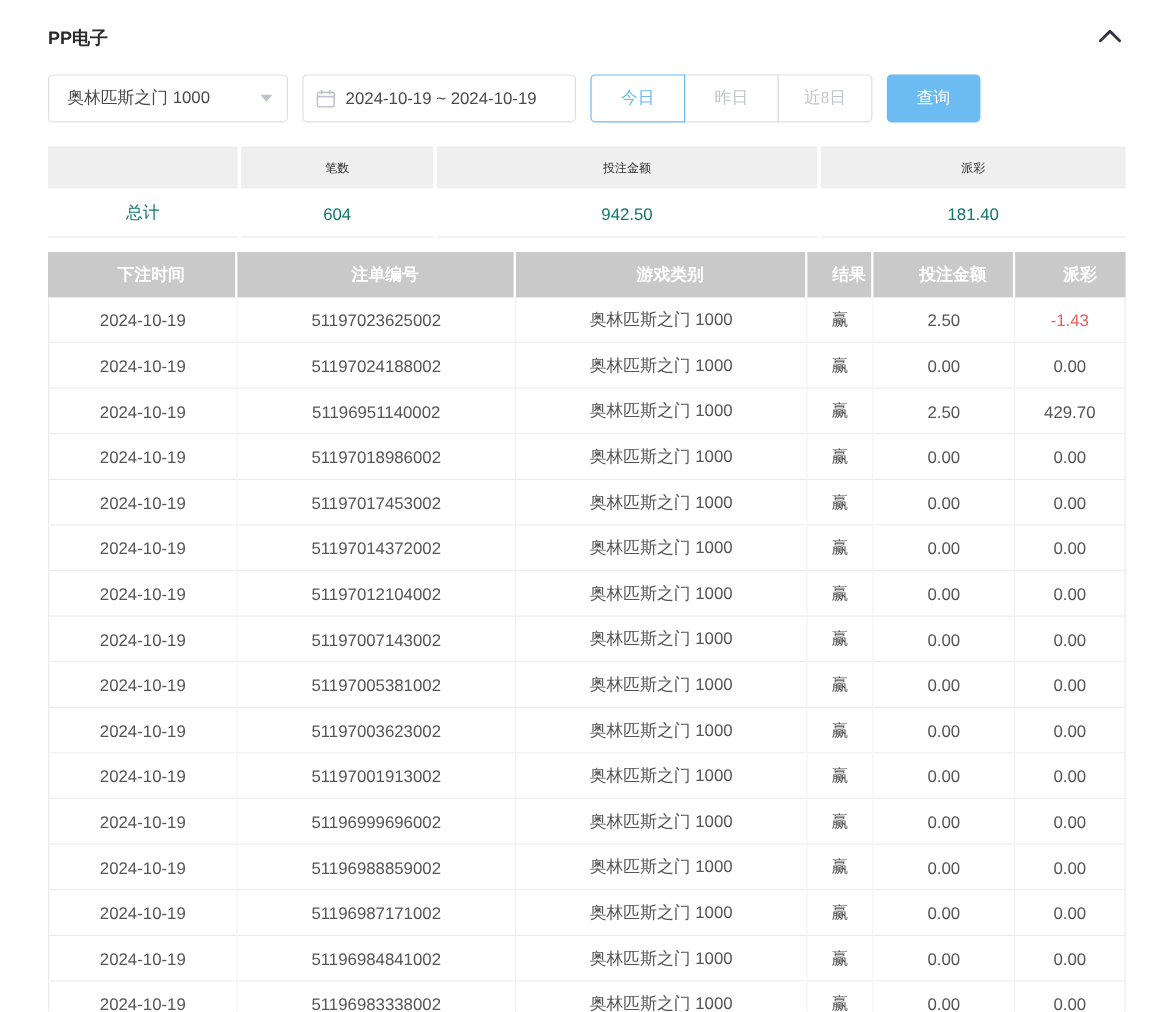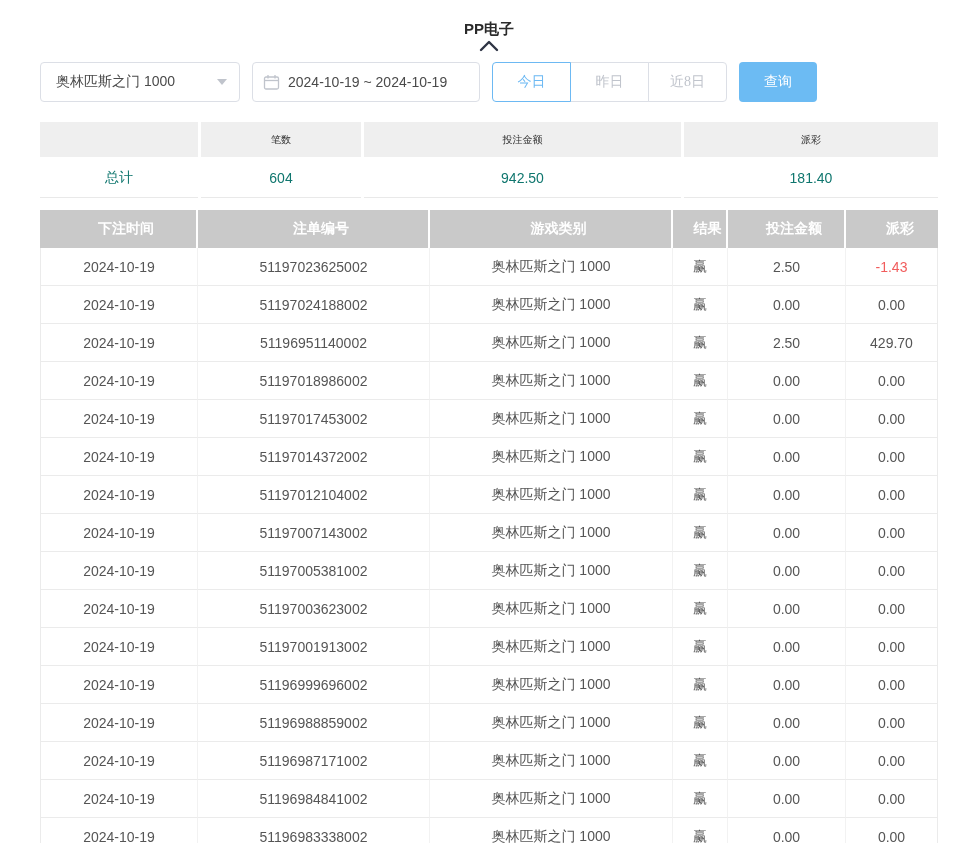--- a/index.html
+++ b/index.html
@@ -7,21 +7,21 @@
     width: 958px; height: 843px;
     background: #ffffff;
     overflow: hidden;
     font-family: "Liberation Sans", "DejaVu Sans", sans-serif;
     color: #595959;
     font-size: 14px;
   }
   .page { padding: 20px 20px 0 40px; width: 958px; }
 
   
-  .panel-header { display: flex; justify-content: space-between; align-items: center; height: 22px; flex-direction: column; }
+  .panel-header { display: flex; justify-content: space-between; align-items: flex-end; height: 22px; }
   .panel-title { font-size: 15px; font-weight: 700; color: #2b2b2b; }
   .collapse-btn { width: 26px; height: 22px; display: flex; align-items: center; justify-content: center; cursor: pointer; background: none; border: none; }
 
   
   .filter-row { display: flex; align-items: center; margin-top: 20px; height: 40px; }
   .select-box {
     width: 200px; height: 40px; border: 1px solid #dcdfe6; border-radius: 4px;
     display: flex; align-items: center; padding: 0 12px 0 15px;
     color: #4a4a4a; cursor: pointer; background: #fff;
   }

